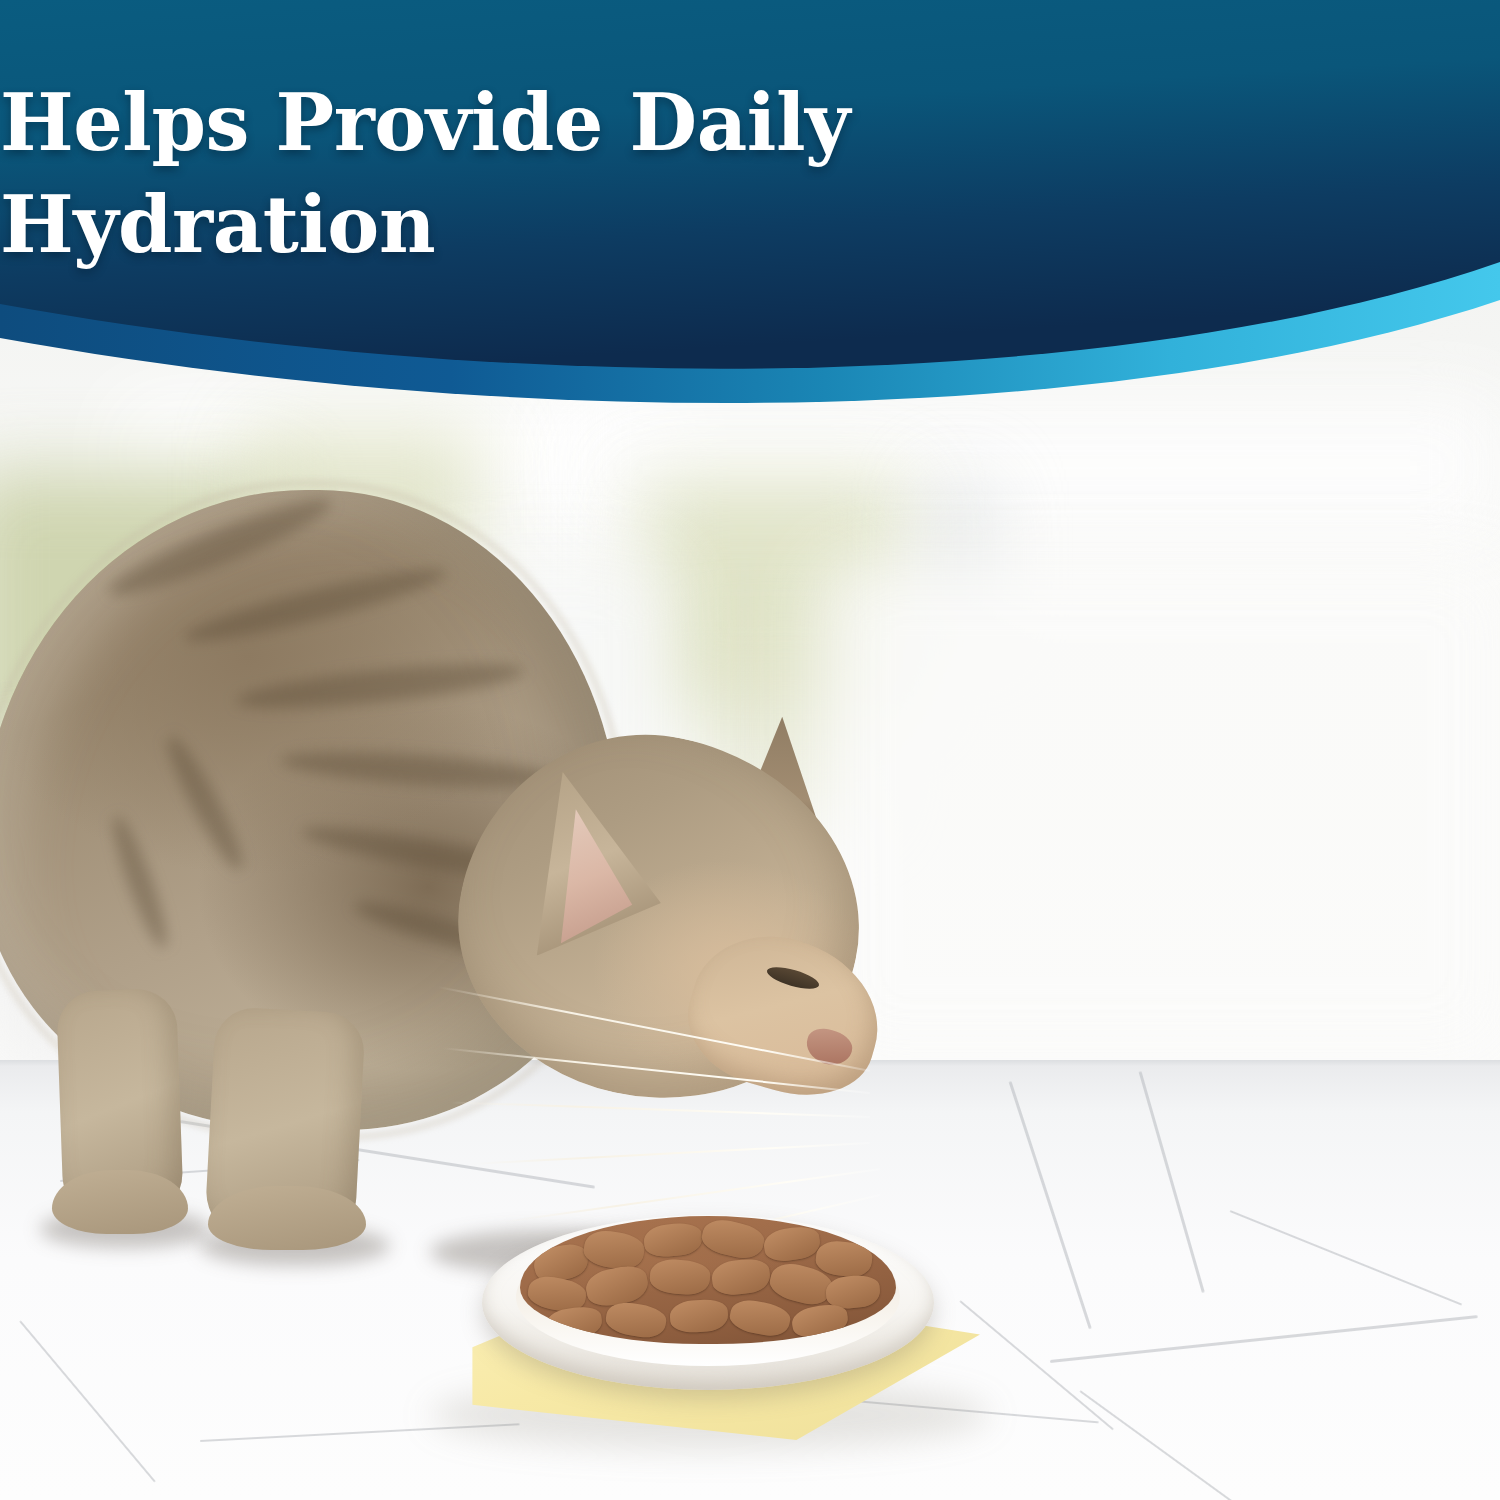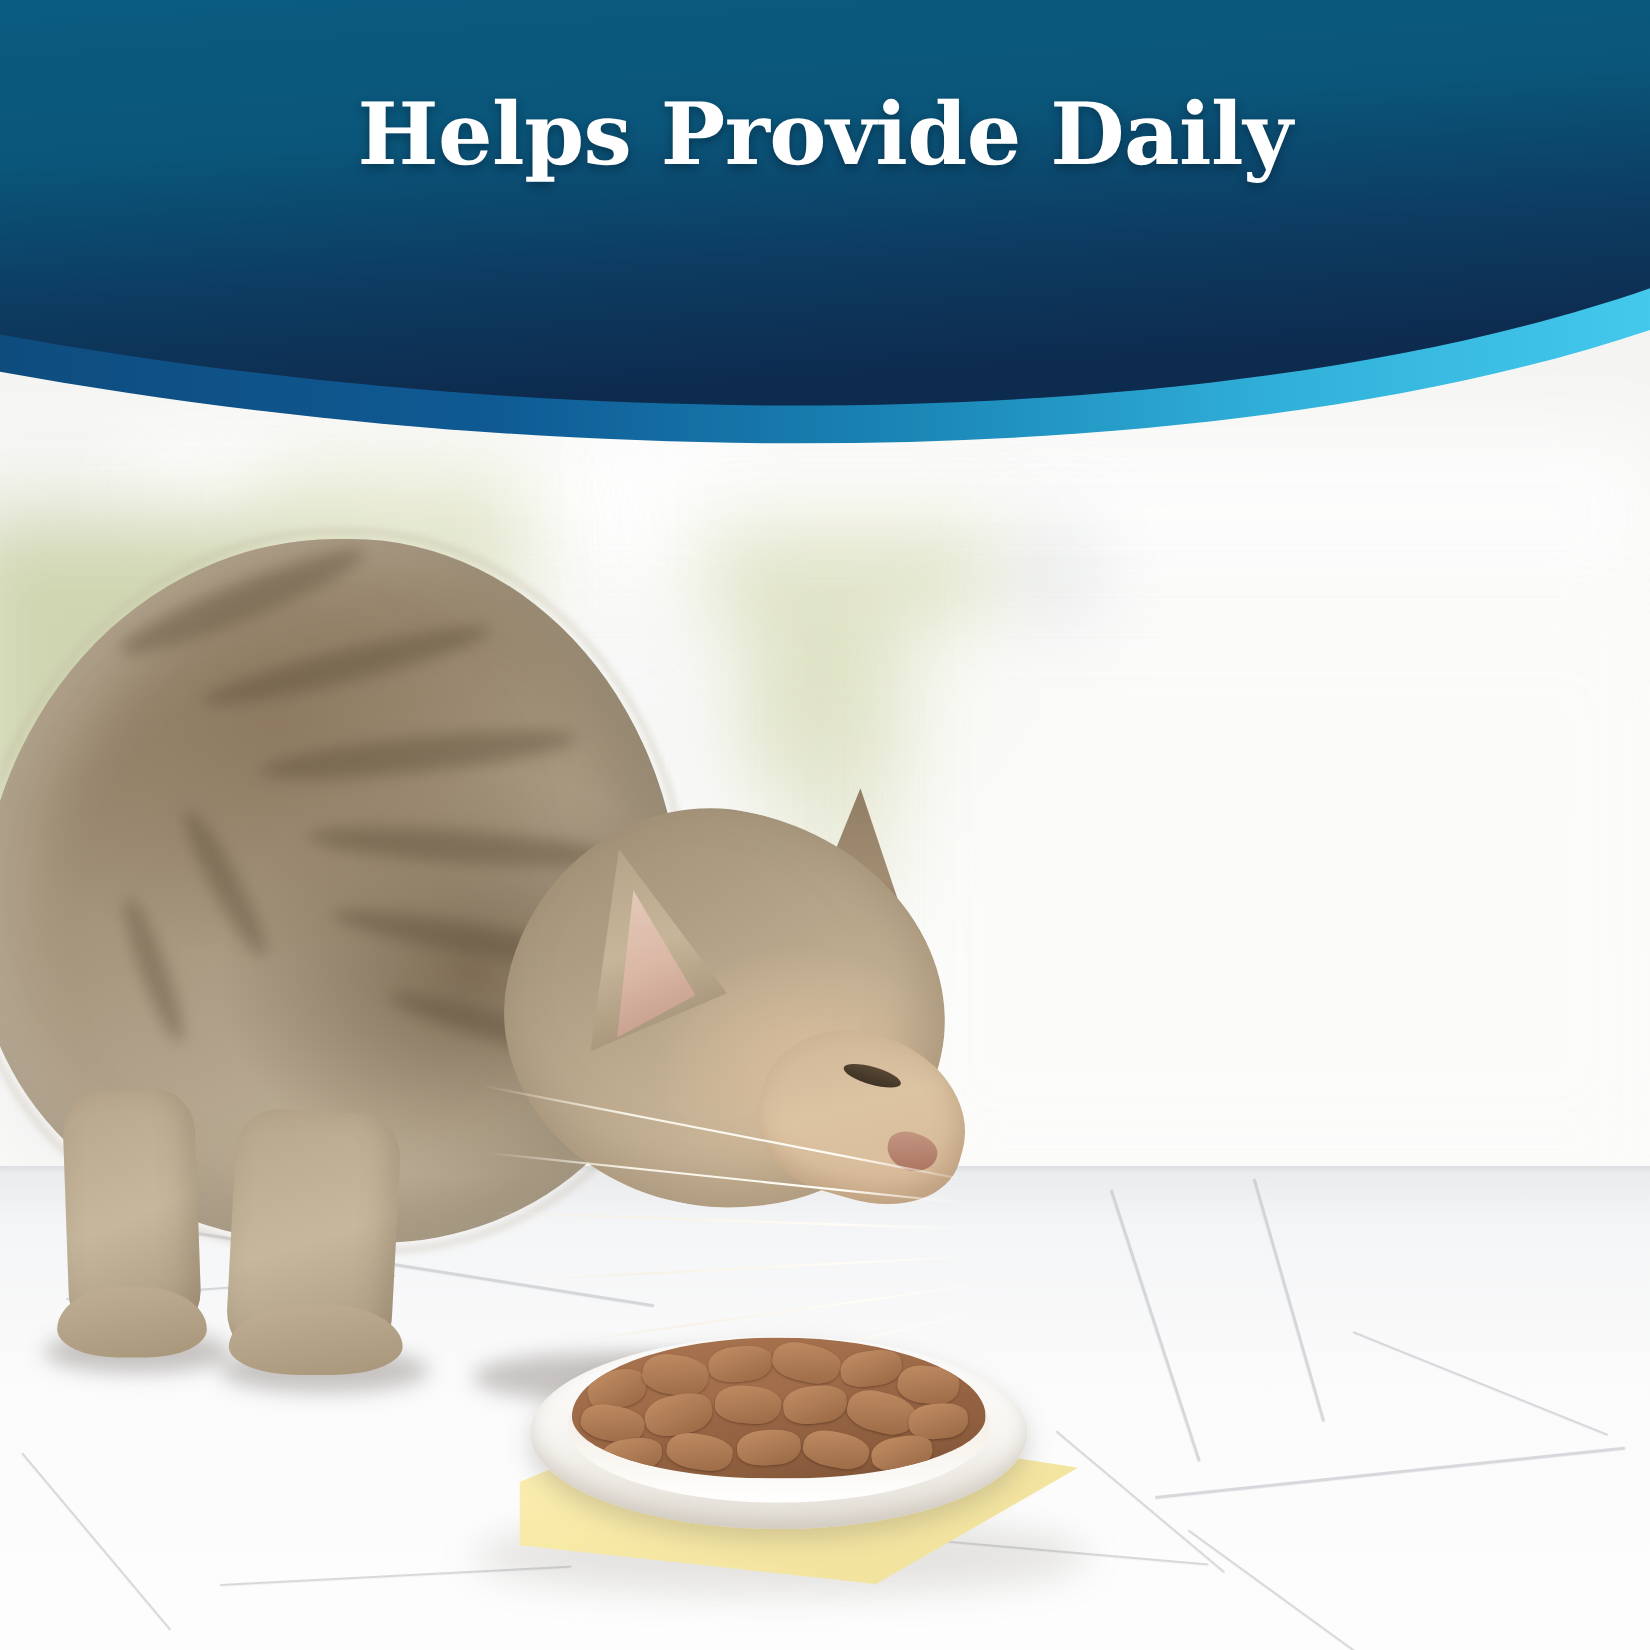--- a/index.html
+++ b/index.html
@@ -247,21 +247,20 @@
     left:0; top:0; width:1500px; height:420px;
     overflow:hidden;
     pointer-events:none;
   }
   .banner svg { display:block; width:1500px; height:420px; }
 
   .headline {
     position:absolute;
     left:0; top:72px;
     width:1500px;
-    text-align:center;
     color:#ffffff;
     font-family:"DejaVu Serif", serif;
     font-weight:700;
     font-size:78px;
     line-height:102px;
     letter-spacing:-0.5px;
     text-shadow:0 4px 9px rgba(3,24,42,.45);
     z-index:6;
   }
   .headline .ln { display:block; }
@@ -399,17 +398,18 @@
         </linearGradient>
       </defs>
 
       <path d="M0,0 H1500 V300 C1120,428 520,432 0,338 Z" fill="url(#stripeGrad)"></path>
 
       <path d="M0,0 H1500 V262 C1120,394 520,398 0,304 Z" fill="url(#bannerGrad)"></path>
     </svg>
 
     <div class="headline">
       <span class="ln">Helps Provide Daily</span>
+      <span class="ln">Hydration</span>
     </div>
   </div>
 
 
 </div>
 
 </body></html>

